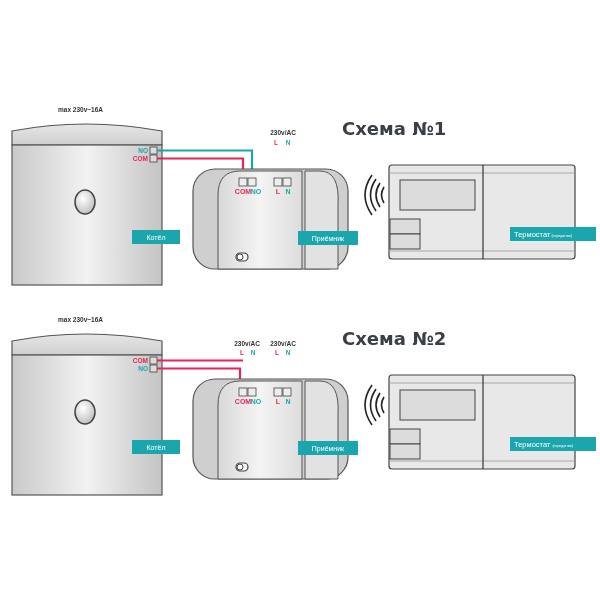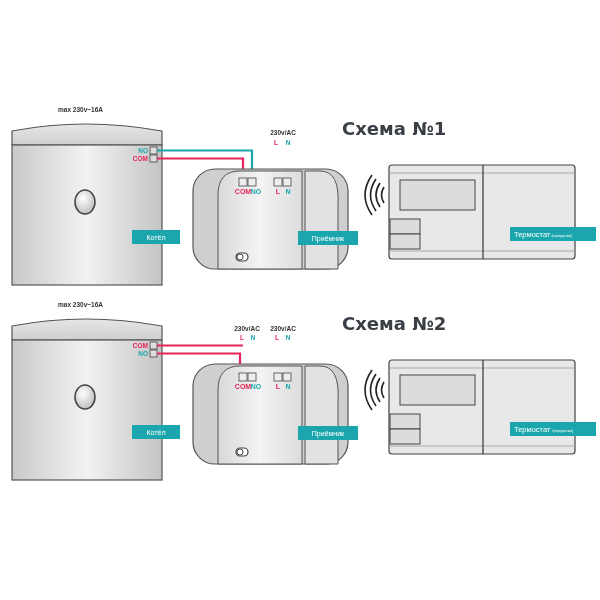--- a/index.html
+++ b/index.html
@@ -1,19 +1,19 @@
 <!DOCTYPE html>
 <html><head>
 <meta charset="utf-8">
 <style>
   html, body { margin: 0; padding: 0; background: #ffffff; }
   body { width: 600px; height: 600px; position: relative; overflow: hidden; font-family: "Liberation Sans", sans-serif; }
   .scheme { position: absolute; left: 0; width: 502px; height: 210px; }
   #scheme-1 { top: 95px; }
-  #scheme-2 { top: 290px; }
+  #scheme-2 { top: 305px; }
   svg { position: absolute; left: 0; top: 0; width: 600px; height: 210px; overflow: visible; }
   .lbl { font-family: "Liberation Sans", sans-serif; font-weight: bold; }
   .badge-text { font-family: "Liberation Sans", sans-serif; fill: #ffffff; }
   .title { font-family: "DejaVu Sans", sans-serif; font-weight: bold; fill: #3a3f46; }
 </style>
 </head>
 <body>
 
 <svg width="0" height="0" style="position:absolute">
   <defs>

